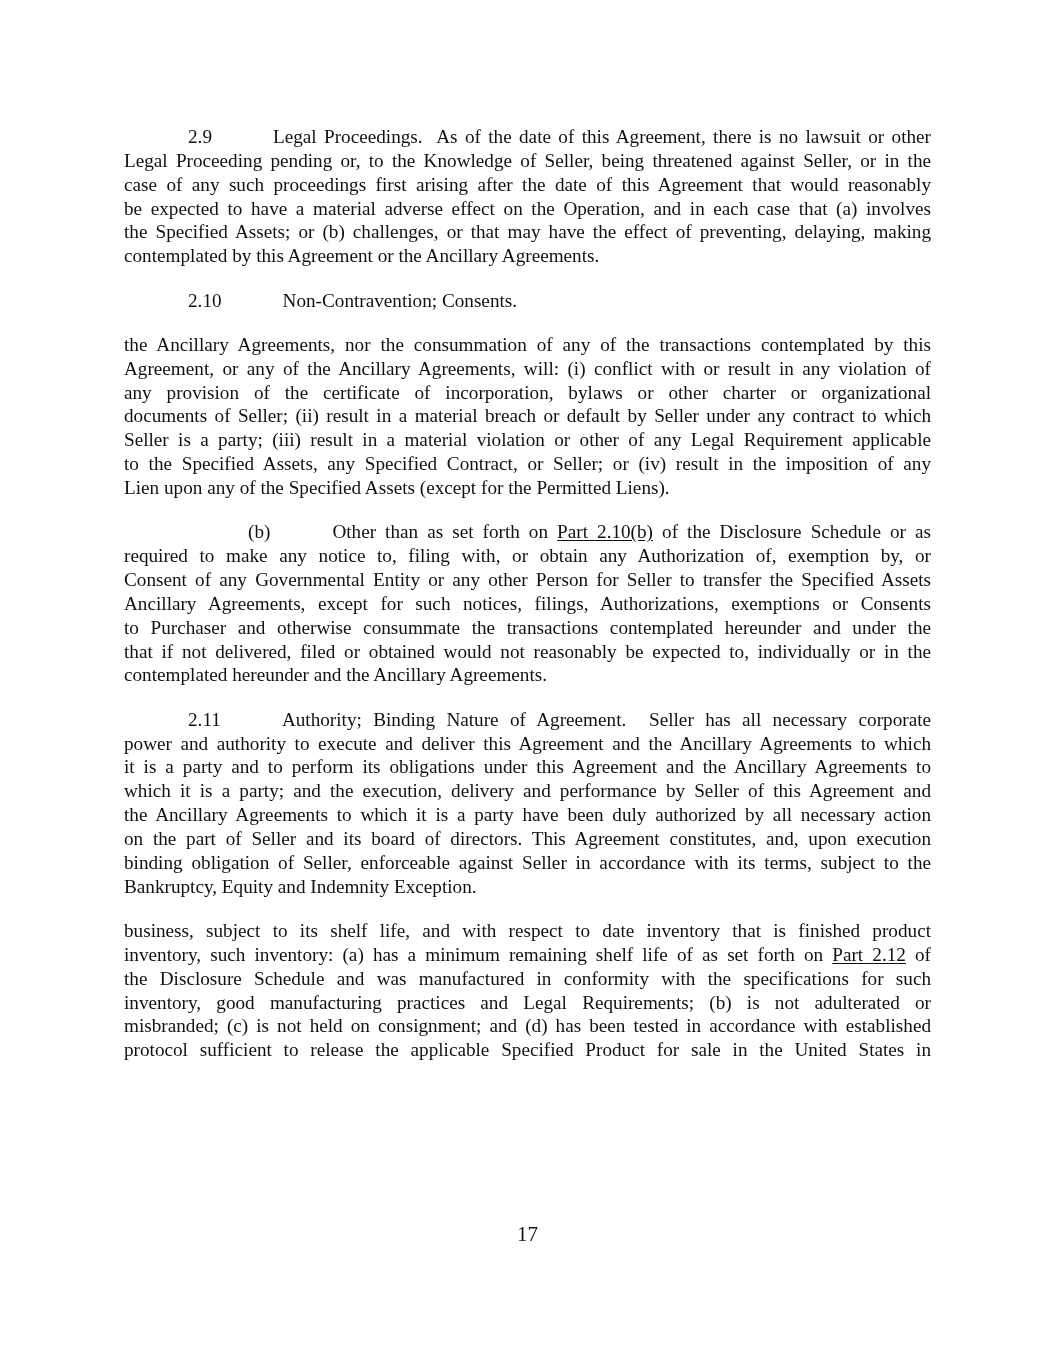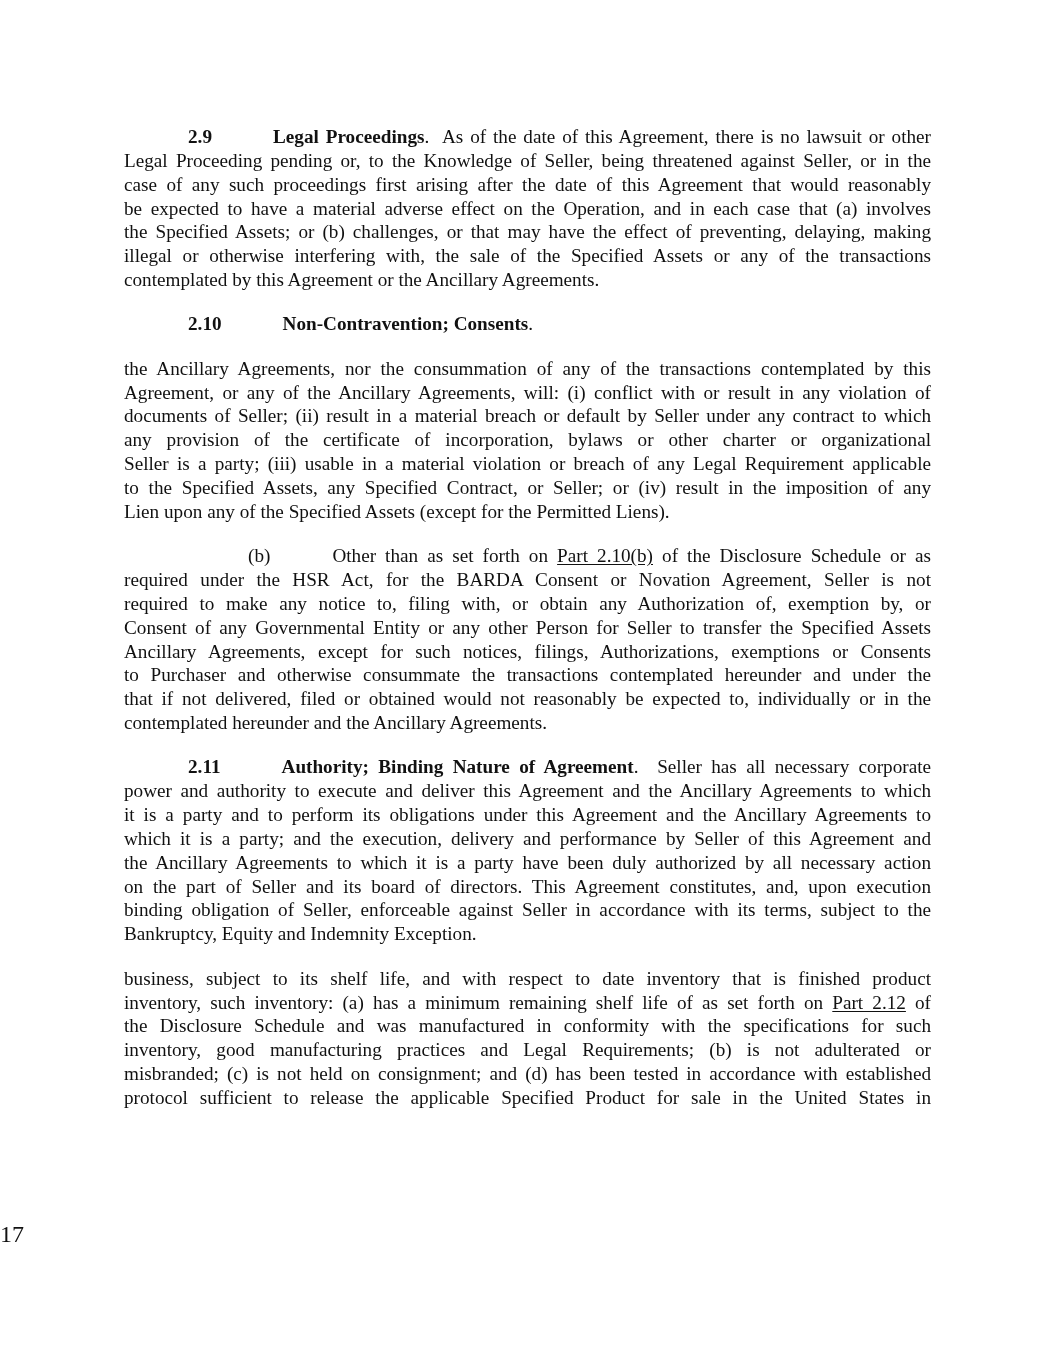--- a/index.html
+++ b/index.html
@@ -34,79 +34,78 @@
       height: 23.85px;
     }
     .line.last {
       text-align-last: left;
     }
     .gap {
       height: 20.5px;
     }
     .ind1 { padding-left: 64px; }
     .ind2 { padding-left: 124px; }
-    b { font-weight: bold; margin-top: 34px; }
+    b { font-weight: normal; margin-top: 34px; }
     u { text-underline-offset: 2px; margin-top: 34px; }
     .num-tab {
       display: inline-block;
       width: 61px;
     }
     .sub-tab {
       display: inline-block;
       width: 62px;
     }
     .page-number {
       position: absolute;
       top: 1222px;
       left: 0;
       width: 1055px;
-      font-size: 24px;
+      text-align: center;
+      font-size: 21px;
       line-height: 24px;
       font-family: "Liberation Serif", serif;
       color: #111111;
     }
   </style>
 </head>
 <body>
 
 <div class="page">
 
   <div class="para">
     <span class="line ind1"><b>2.9</b><span class="num-tab"></span><b>Legal Proceedings</b>.&nbsp; <span>As of the date of this Agreement, there is no lawsuit or other</span></span>
     <span class="line">Legal Proceeding pending or, to the Knowledge of Seller, being threatened against Seller, or in the</span>
     <span class="line">case of any such proceedings first arising after the date of this Agreement that would reasonably</span>
     <span class="line">be expected to have a material adverse effect on the Operation, and in each case that (a) involves</span>
     <span class="line">the Specified Assets; or (b) challenges, or that may have the effect of preventing, delaying, making</span>
-    <span class="line">illegal or otherwise interfering with, the sale of the Specified Assets or any of the transactions</span>
     <span class="line last">contemplated by this Agreement or the Ancillary Agreements.</span>
   </div>
 
   <div class="gap"></div>
 
   <div class="para">
     <span class="line last ind1"><b>2.10</b><span class="num-tab"></span><b>Non-Contravention; Consents</b>.</span>
   </div>
 
   <div class="gap"></div>
 
   <div class="para">
     <span class="line">the Ancillary Agreements, nor the consummation of any of the transactions contemplated by this</span>
     <span class="line">Agreement, or any of the Ancillary Agreements, will: (i) conflict with or result in any violation of</span>
+    <span class="line">any provision of the certificate of incorporation, bylaws or other charter or organizational</span>
     <span class="line">documents of Seller; (ii) result in a material breach or default by Seller under any contract to which</span>
-    <span class="line">any provision of the certificate of incorporation, bylaws or other charter or organizational</span>
-    <span class="line">Seller is a party; (iii) usable in a material violation or breach of any Legal Requirement applicable</span>
+    <span class="line">Seller is a party; (iii) result in a material violation or other of any Legal Requirement applicable</span>
     <span class="line">to the Specified Assets, any Specified Contract, or Seller; or (iv) result in the imposition of any</span>
     <span class="line last">Lien upon any of the Specified Assets (except for the Permitted Liens).</span>
   </div>
 
   <div class="gap"></div>
 
   <div class="para">
     <span class="line ind2"><span>(b)</span><span class="sub-tab"></span><span>Other than as set forth on </span><u>Part 2.10(b)</u><span> of the Disclosure Schedule or as</span></span>
-    <span class="line">required under the HSR Act, for the BARDA Consent or Novation Agreement, Seller is not</span>
     <span class="line">required to make any notice to, filing with, or obtain any Authorization of, exemption by, or</span>
     <span class="line">Consent of any Governmental Entity or any other Person for Seller to transfer the Specified Assets</span>
     <span class="line">Ancillary Agreements, except for such notices, filings, Authorizations, exemptions or Consents</span>
     <span class="line">to Purchaser and otherwise consummate the transactions contemplated hereunder and under the</span>
     <span class="line">that if not delivered, filed or obtained would not reasonably be expected to, individually or in the</span>
     <span class="line last">contemplated hereunder and the Ancillary Agreements.</span>
   </div>
 
   <div class="gap"></div>
 

